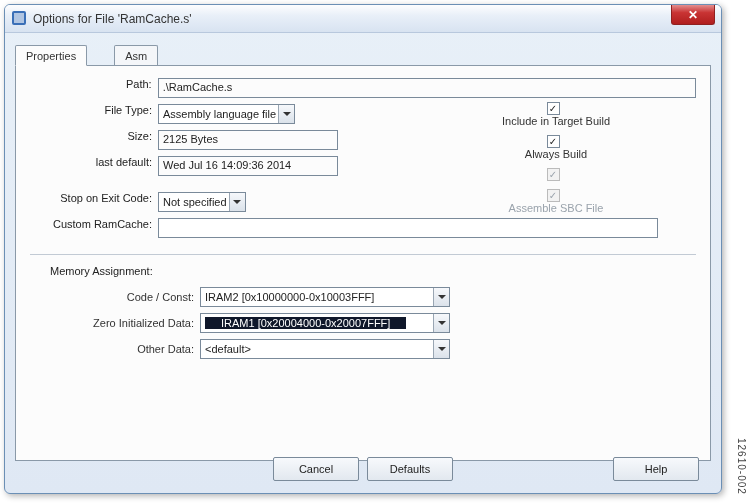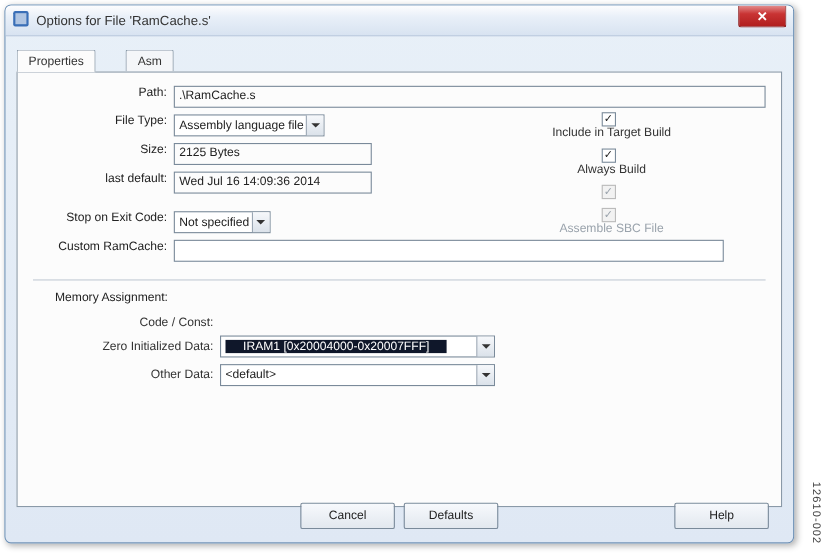--- a/index.html
+++ b/index.html
@@ -262,20 +262,24 @@
           <span>Assemble SBC File</span>
         </div>
       </div>
 
       <div class="sep"></div>
 
       <div class="memassign-title">Memory Assignment:</div>
 
       <div class="memrow">
         <div class="mlabel">Code / Const:</div>
+        <div class="dropdown" style="width:250px">
+          <span>IRAM2 [0x10000000-0x10003FFF]</span>
+          <span class="arrow"></span>
+        </div>
       </div>
       <div class="memrow">
         <div class="mlabel">Zero Initialized Data:</div>
         <div class="dropdown" style="width:250px">
           <span class="selected-text">IRAM1 [0x20004000-0x20007FFF]</span>
           <span class="arrow"></span>
         </div>
       </div>
       <div class="memrow">
         <div class="mlabel">Other Data:</div>

